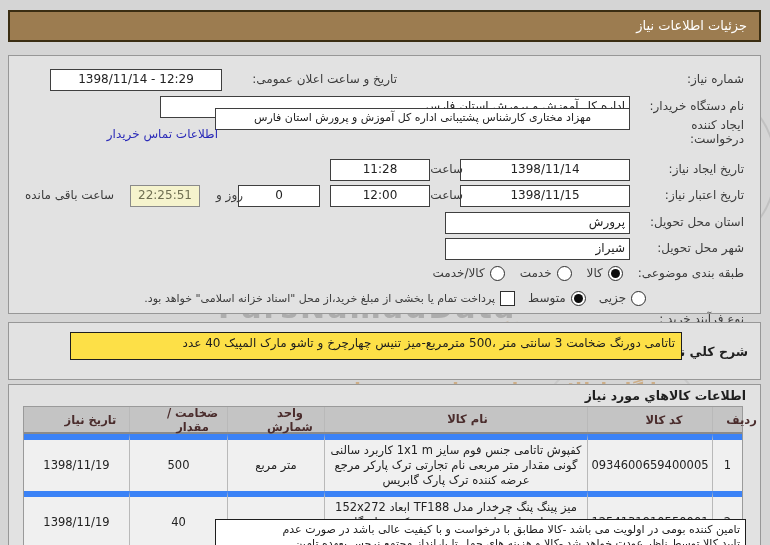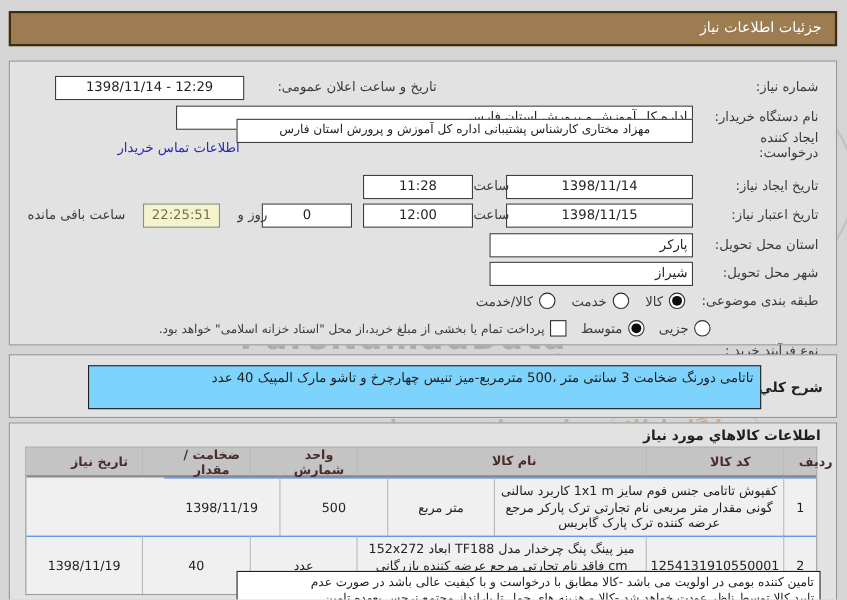--- a/index.html
+++ b/index.html
@@ -28,41 +28,41 @@
   .field{
     position:absolute;height:20px;background:#fff;border:1px solid #3f3f3f;
     font-size:12px;line-height:18px;color:#222;padding:0 4px;overflow:hidden;white-space:nowrap;
   }
   .field.center{text-align:center;}
   .field.ltr{direction:ltr;}
   .countdown{background:#f5f3cd;border:1px solid #8a8a8a;color:#6f6f52;text-align:center;}
   .link{position:absolute;font-size:12px;color:#2a2ab8;white-space:nowrap;cursor:pointer;}
   
   .choice-row{position:absolute;display:flex;align-items:center;gap:15px;direction:rtl;}
-  .choice{display:flex;align-items:flex-end;gap:5px;}
+  .choice{display:flex;align-items:center;gap:5px;}
   .radio{width:13px;height:13px;border:1px solid #2e2e2e;border-radius:50%;background:#fff;position:relative;flex:0 0 auto;}
   .radio.checked::after{content:"";position:absolute;left:2px;top:2px;right:2px;bottom:2px;border-radius:50%;background:#0d0d0d;}
   .checkbox{width:13px;height:13px;border:1px solid #2e2e2e;background:#fff;flex:0 0 auto;}
   .choice-txt{font-size:12px;color:#3c3c3c;white-space:nowrap;}
   .choice-txt.small{font-size:11px;}
   .sec-title{position:absolute;font-size:12.5px;font-weight:bold;color:#1f1f1f;white-space:nowrap;}
   .desc-inner{
-    position:absolute;right:68px;top:9px;width:612px;height:40px;
-    background:#7dd3fc;border:1px solid #1e1e1e;
+    position:absolute;right:78px;top:9px;width:612px;height:28px;
+    background:#fde047;border:1px solid #1e1e1e;
     font-size:12px;color:#1c1c1c;text-align:right;padding:3px 6px;box-sizing:border-box;
     overflow:hidden;white-space:nowrap;
   }
   
   .tbl{position:absolute;right:17px;top:21px;width:718px;border:1px solid #9a9a9a;background:#f0f0f0;}
   .trow{display:flex;direction:rtl;}
   .tbl .head{background:#c4c4c4;border-bottom:2px solid #8a8a8a;}
   .tc{box-sizing:border-box;border-left:1px solid #b9b9b9;display:flex;align-items:center;justify-content:center;text-align:center;}
   .tc:last-child{border-left:none;}
   .head .tc{height:25px;font-size:11.5px;font-weight:bold;color:#4a2c2c;padding-left:28px;}
-  .body-row .tc{min-height:53px;font-size:11.5px;color:#222;border-top:1px solid #3b82f6;}
+  .body-row .tc{min-height:53px;font-size:11.5px;color:#222;border-top:6px solid #3b82f6;}
   .c-idx{width:30px;}
   .c-code{width:125px;direction:ltr;font-size:12px;}
   .c-name{width:263px;font-size:11px;line-height:1.3;padding:3px 5px;}
   .c-unit{width:97px;}
   .c-qty{width:98px;}
   .c-date{width:105px;direction:ltr;}
   
   .footnote{
     left:215px;top:519px;width:531px;height:50px;
     background:#fff;border:1px solid #1e1e1e;
@@ -117,21 +117,21 @@
   <div class="lbl" style="right:16px;top:132px;">تاریخ اعتبار نیاز:</div>
   <div class="field center ltr" style="right:130px;top:129px;width:160px;margin-left:44px;">1398/11/15</div>
   <div class="lbl" style="right:297px;top:132px;">ساعت</div>
   <div class="field center ltr" style="right:330px;top:129px;width:90px;">12:00</div>
   <div class="field center" style="right:440px;top:129px;width:72px;">0</div>
   <div class="lbl" style="right:517px;top:132px;">روز و</div>
   <div class="field countdown ltr" style="right:560px;top:129px;width:60px;">22:25:51</div>
   <div class="lbl" style="right:646px;top:132px;">ساعت باقی مانده</div>
 
   <div class="lbl" style="right:16px;top:159px;">استان محل تحویل:</div>
-  <div class="field" style="right:130px;top:156px;width:175px;text-align:right;">پارکر</div>
+  <div class="field" style="right:130px;top:156px;width:175px;text-align:right;">پرورش</div>
 
   <div class="lbl" style="right:16px;top:185px;">شهر محل تحویل:</div>
   <div class="field" style="right:130px;top:182px;width:175px;text-align:right;">شیراز</div>
 
   <div class="choice-row" style="right:16px;top:207px;height:20px;">
     <span class="lbl" style="position:static;">طبقه بندی موضوعی:</span>
     <span class="choice">
       <span class="radio checked"></span>
       <span class="choice-txt">کالا</span>
     </span>
@@ -174,20 +174,21 @@
     <div class="trow head">
       <div class="tc c-idx">ردیف</div>
       <div class="tc c-code">کد کالا</div>
       <div class="tc c-name">نام کالا</div>
       <div class="tc c-unit">واحد شمارش</div>
       <div class="tc c-qty">ضخامت / مقدار</div>
       <div class="tc c-date">تاریخ نیاز</div>
     </div>
     <div class="trow body-row">
       <div class="tc c-idx">1</div>
+      <div class="tc c-code">0934600659400005</div>
       <div class="tc c-name">کفپوش تاتامی جنس فوم سایز 1x1 m کاربرد سالنی گونی مقدار متر مربعی نام تجارتی ترک پارکر مرجع عرضه کننده ترک پارک گابریس</div>
       <div class="tc c-unit">متر مربع</div>
       <div class="tc c-qty">500</div>
       <div class="tc c-date">1398/11/19</div>
     </div>
     <div class="trow body-row">
       <div class="tc c-idx">2</div>
       <div class="tc c-code">1254131910550001</div>
       <div class="tc c-name">میز پینگ پنگ چرخدار مدل TF188 ابعاد 152x272 cm فاقد نام تجارتی مرجع عرضه کننده بازرگانی تولیدی ورزشی تن آسا فارس کیا</div>
       <div class="tc c-unit">عدد</div>

